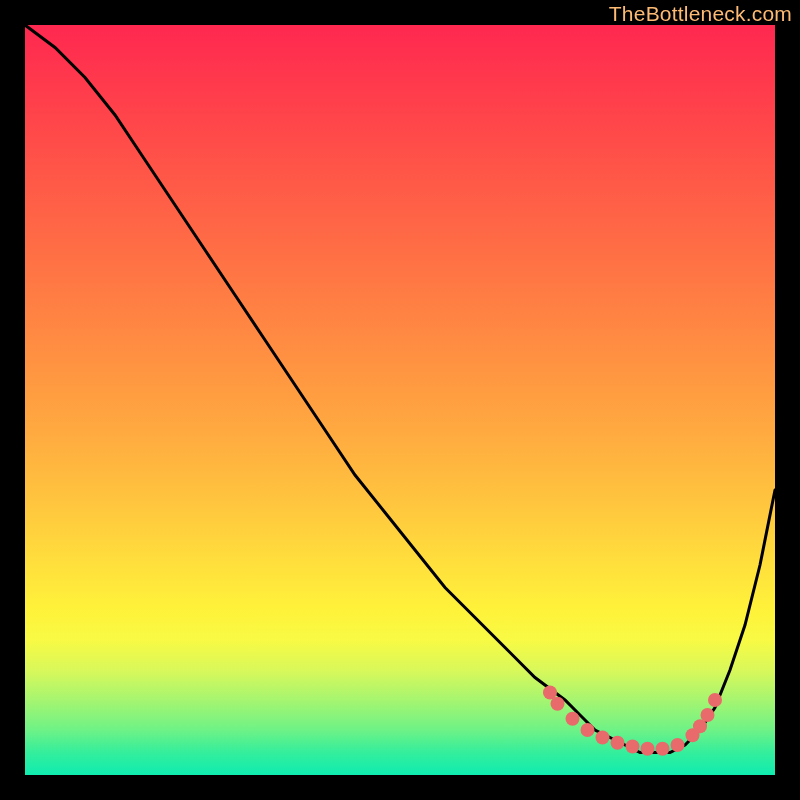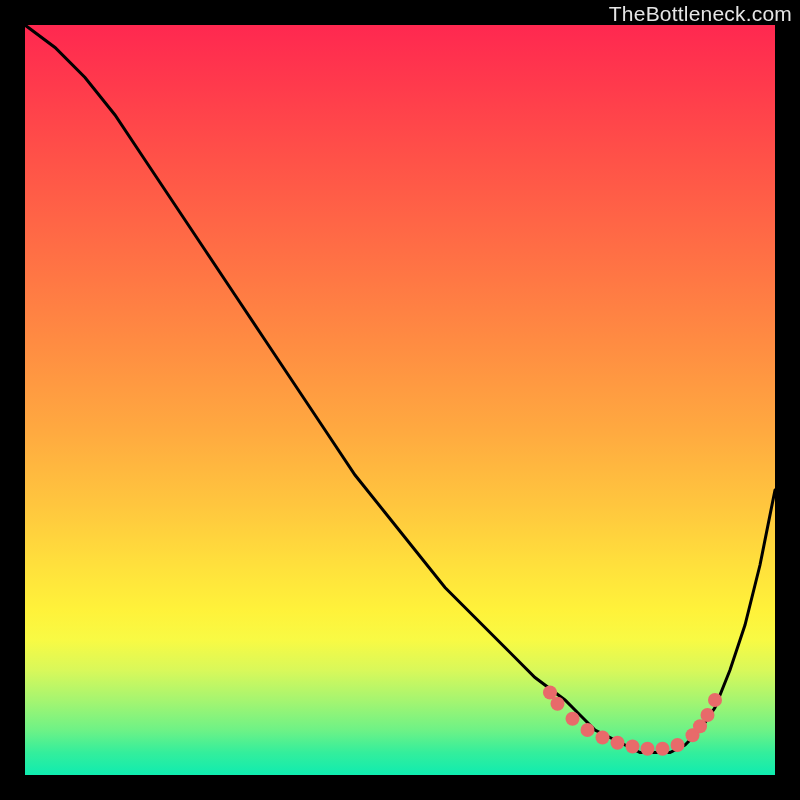--- a/index.html
+++ b/index.html
@@ -49,21 +49,21 @@
   .curve-svg {
     position: absolute;
     inset: 0;
     width: 750px;
     height: 750px;
   }
   .watermark {
     position: absolute;
     top: 2px;
     right: 8px;
-    color: #e5e5e5;
+    color: #fdba74;
     font-size: 21px;
     font-weight: 500;
     letter-spacing: 0.2px;
   }
 </style>
 </head>
 <body>
 
 <div class="stage">
 

